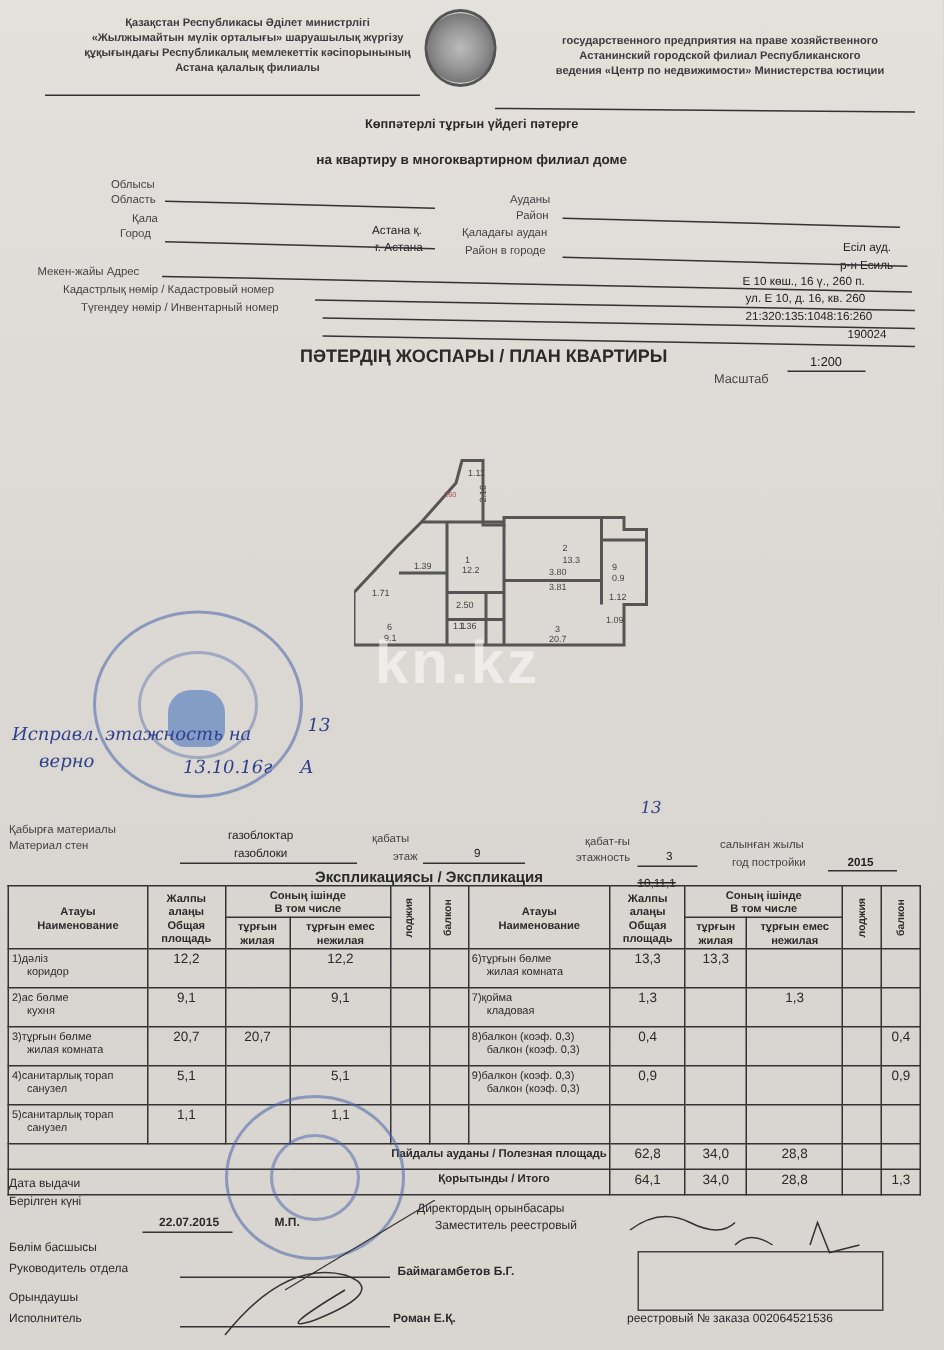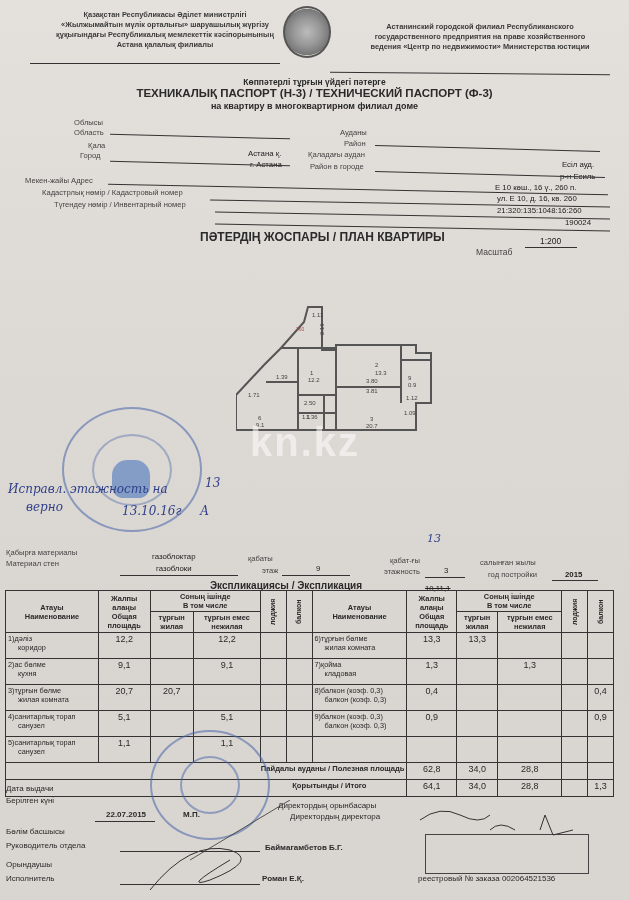--- a/index.html
+++ b/index.html
@@ -35,29 +35,28 @@
 <div class="paper">
 
   <div class="abs hdr-l">
     <div>Қазақстан Республикасы Әділет министрлігі</div>
     <div>«Жылжымайтын мүлік орталығы» шаруашылық жүргізу</div>
     <div>құқығындағы Республикалық мемлекеттік кәсіпорынының</div>
     <div>Астана қалалық филиалы</div>
   </div>
   <div class="abs emblem"></div>
   <div class="abs hdr-r">
+    <div>государственного предприятия на праве хозяйственного</div>
     <div>Астанинский городской филиал Республиканского</div>
-    <div>государственного предприятия на праве хозяйственного</div>
     <div>ведения «Центр по недвижимости» Министерства юстиции</div>
   </div>
   <div class="abs hline" style="left:30px;top:63px;width:250px;"></div>
   <div class="abs hline" style="left:330px;top:73px;width:280px;transform:rotate(0.5deg);"></div>
 
   <div class="abs t1">Көппәтерлі тұрғын үйдегі пәтерге</div>
-  <div class="abs t2">ТЕХНИКАЛЫҚ ПАСПОРТ (Н-3) / ТЕХНИЧЕСКИЙ ПАСПОРТ (Ф-3)</div>
   <div class="abs t3">на квартиру в многоквартирном филиал доме</div>
 
   <div class="abs lbl" style="left:74px;top:118px;">Облысы</div>
   <div class="abs lbl" style="left:74px;top:128px;">Область</div>
   <div class="abs uline" style="left:110px;top:136px;width:180px;transform:rotate(1.5deg);"></div>
   <div class="abs lbl" style="left:88px;top:141px;">Қала</div>
   <div class="abs lbl" style="left:80px;top:151px;">Город</div>
   <div class="abs val" style="left:248px;top:149px;">Астана қ.</div>
   <div class="abs val" style="left:250px;top:160px;">г. Астана</div>
   <div class="abs uline" style="left:110px;top:163px;width:180px;transform:rotate(1.5deg);"></div>
@@ -350,21 +349,21 @@
 
   <div class="abs stamp" style="left:150px;top:730px;width:120px;height:110px;"></div>
   <div class="abs stamp" style="left:180px;top:756px;width:60px;height:58px;border-color:rgba(70,100,170,0.5);"></div>
 
   <div class="abs foot" style="left:6px;top:796px;">Берілген күні</div>
   <div class="abs foot" style="left:6px;top:784px;">Дата выдачи</div>
   <div class="abs foot" style="left:106px;top:810px;font-weight:bold;">22.07.2015</div>
   <div class="abs uline" style="left:95px;top:821px;width:60px;"></div>
   <div class="abs foot" style="left:183px;top:810px;font-weight:bold;">М.П.</div>
   <div class="abs foot" style="left:278px;top:801px;">Директордың орынбасары</div>
-  <div class="abs foot" style="left:290px;top:812px;">Директордың директора</div>
+  <div class="abs foot" style="left:290px;top:812px;">Заместитель реестровый</div>
   <div class="abs foot" style="left:6px;top:827px;">Бөлім басшысы</div>
   <div class="abs foot" style="left:6px;top:841px;">Руководитель отдела</div>
   <div class="abs uline" style="left:120px;top:851px;width:140px;"></div>
   <div class="abs foot" style="left:265px;top:843px;font-weight:bold;">Баймагамбетов Б.Г.</div>
   <div class="abs foot" style="left:6px;top:860px;">Орындаушы</div>
   <div class="abs foot" style="left:6px;top:874px;">Исполнитель</div>
   <div class="abs uline" style="left:120px;top:884px;width:140px;"></div>
   <div class="abs foot" style="left:262px;top:874px;font-weight:bold;">Роман Е.Қ.</div>
   <div class="abs" style="left:425px;top:834px;width:162px;height:38px;border:1px solid #444;"></div>
   <div class="abs foot" style="left:418px;top:874px;">реестровый № заказа 002064521536</div>

